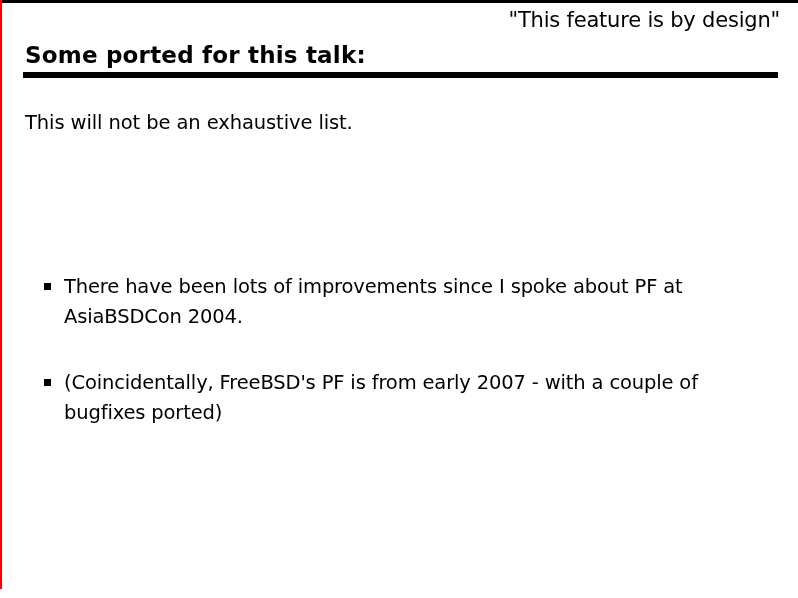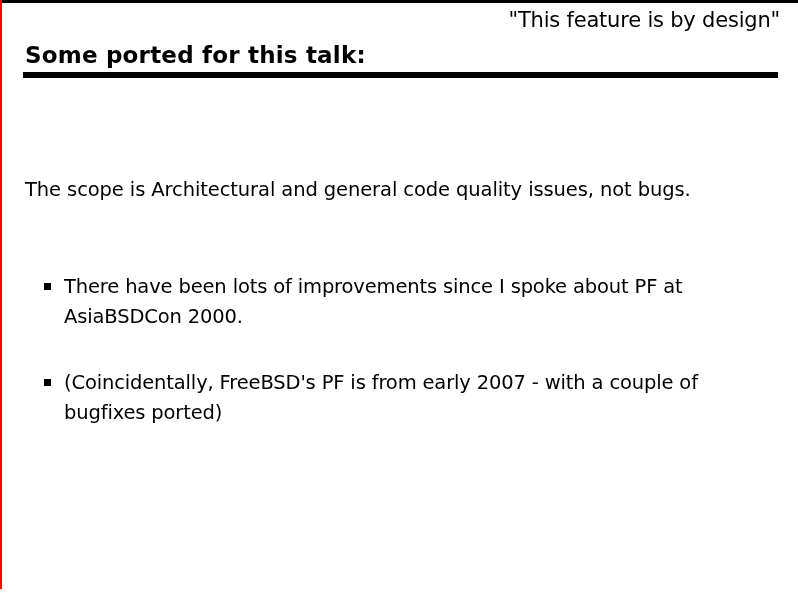--- a/index.html
+++ b/index.html
@@ -137,28 +137,28 @@
 <div class="edge-left"></div>
 
 <div class="slide-header">
   <div class="header-kicker">"This feature is by design"</div>
   <h1 class="slide-title">Some ported for this talk:</h1>
   <div class="title-rule"></div>
 </div>
 
 <div class="slide-body">
 
+  <p class="para p1">This will not be an exhaustive list.</p>
 
-  <p class="para p2">The scope is Architectural and general code quality issues, not bugs.</p>
 
 
   <ul class="bullet-list">
     <li class="bullet-item">
       <span class="bullet-marker"></span>
-      <span class="bullet-text">There have been lots of improvements since I spoke about PF at AsiaBSDCon 2000.</span>
+      <span class="bullet-text">There have been lots of improvements since I spoke about PF at AsiaBSDCon 2004.</span>
     </li>
     <li class="bullet-item">
       <span class="bullet-marker"></span>
       <span class="bullet-text">(Coincidentally, FreeBSD's PF is from early 2007 - with a couple of bugfixes ported)</span>
     </li>
   </ul>
 
 </div>
 
 </body></html>

